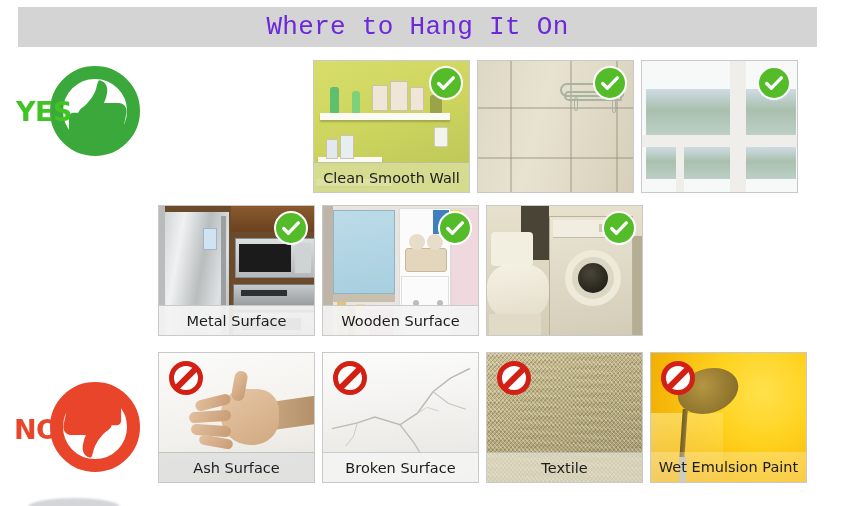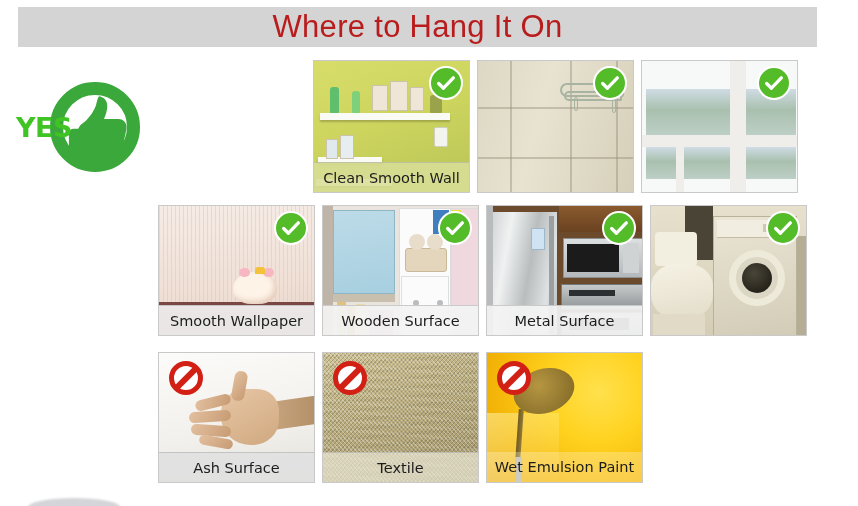--- a/index.html
+++ b/index.html
@@ -13,30 +13,30 @@
 
   
   .title-bar {
     position: absolute;
     left: 18px; top: 7px;
     width: 799px; height: 40px;
     background: #d4d4d4;
     display: flex; align-items: center; justify-content: center;
   }
   .title-text {
-    font-size: 31px;
-    color: #b91c1c;
+    font-size: 26px;
+    color: #6d28d9;
     letter-spacing: 0.3px;
     font-weight: 400;
-    font-family: Liberation Sans, sans-serif;
+    font-family: Liberation Mono, monospace;
   }
 
   
   .verdict { position: absolute; width: 150px; height: 110px; }
-  .verdict-yes { left: 2px; top: 72px; }
+  .verdict-yes { left: 2px; top: 56px; }
   .verdict-no  { left: 2px; top: 372px; }
 
   .ring {
     position: absolute;
     width: 90px; height: 90px;
     border-radius: 50%;
     left: 48px; top: 10px;
   }
   .ring-yes { border: 13px solid #3aa83a; }
   .ring-no  { border: 13px solid #e8452b; }
@@ -214,20 +214,30 @@
 
   <div class="verdict verdict-yes">
     <div class="ring ring-yes"></div>
     <svg class="thumb-svg" viewBox="0 0 100 100">
       <path d="M56 16 c7 2 9 9 7 16 -1 5 -3 9 -3 9 h16 c6 0 10 5 9 11 l-5 24 c-1 6 -6 10 -12 10 H42 c-6 0 -11 -4 -11 -10 V55 c0 -4 2 -7 5 -9 6 -4 12 -12 15 -20 2 -6 2 -11 5 -10 z" fill="#3aa83a"></path>
       <path d="M26 52 h10 v36 H26 a5 5 0 0 1 -5 -5 V57 a5 5 0 0 1 5 -5 z" fill="#3aa83a"></path>
     </svg>
     <div class="verdict-word word-yes">YES</div>
   </div>
 
+  <div class="verdict verdict-no">
+    <div class="ring ring-no"></div>
+    <svg class="thumb-svg" viewBox="0 0 100 100">
+      <g transform="translate(100,100) rotate(180)">
+        <path d="M56 16 c7 2 9 9 7 16 -1 5 -3 9 -3 9 h16 c6 0 10 5 9 11 l-5 24 c-1 6 -6 10 -12 10 H42 c-6 0 -11 -4 -11 -10 V55 c0 -4 2 -7 5 -9 6 -4 12 -12 15 -20 2 -6 2 -11 5 -10 z" fill="#e8452b"></path>
+        <path d="M26 52 h10 v36 H26 a5 5 0 0 1 -5 -5 V57 a5 5 0 0 1 5 -5 z" fill="#e8452b"></path>
+      </g>
+    </svg>
+    <div class="verdict-word word-no">NO</div>
+  </div>
 
   <div class="row row-1">
 
     <div class="tile">
       <div class="photo">
         <div class="sc sc-wall"></div>
         <div class="shelf" style="left:6px; top:52px; width:130px; height:7px;"></div>
         <div class="shelf" style="left:4px; top:96px; width:64px; height:6px;"></div>
         <div class="shelf" style="left:2px; top:118px; width:76px; height:7px;"></div>
         <div class="frame" style="left:58px; top:24px; width:16px; height:26px;"></div>
@@ -289,39 +299,45 @@
           <svg viewBox="0 0 24 24" fill="none">
               <path d="M4 12.5 l5.2 5.2 L20 6.4" stroke="#ffffff" stroke-width="3.6" stroke-linecap="round" stroke-linejoin="round"></path>
             </svg>
         </div>
       </div>
     </div>
   </div>
 
   <div class="row row-2">
 
-    <div class="tile">
-      <div class="photo">
-        <div class="sc sc-paper"></div>
-        <div class="paper-lines"></div>
-        <div class="ledge" style="left:0; top:96px; width:100%; height:10px;"></div>
-        <div class="ledge" style="left:0; top:106px; width:100%; height:26px; background:#6d3f3c;"></div>
-        <div class="pig" style="left:74px; top:66px; width:44px; height:32px;"></div>
-        <div class="pig-ear" style="left:80px; top:62px; width:11px; height:9px;"></div>
-        <div class="pig-ear" style="left:104px; top:62px; width:11px; height:9px;"></div>
-        <div style="position:absolute; left:96px; top:61px; width:10px; height:7px; background:#f3c23a; border-radius:3px 3px 0 0;"></div>
-      </div>
-      <div class="badge badge-tr">
-        <div class="check-badge">
-          <svg viewBox="0 0 24 24" fill="none">
-              <path d="M4 12.5 l5.2 5.2 L20 6.4" stroke="#ffffff" stroke-width="3.6" stroke-linecap="round" stroke-linejoin="round"></path>
-            </svg>
-        </div>
-      </div>
-      <div class="tile-label">Smooth Wallpaper</div>
+
+    <div class="tile">
+      <div class="photo">
+        <div class="sc sc-metal"></div>
+        <div class="fridge" style="left:4px; top:6px; width:66px; height:126px;"></div>
+        <div style="position:absolute; left:62px; top:10px; width:5px; height:118px; background:#9aa0a2;"></div>
+        <div style="position:absolute; left:44px; top:22px; width:14px; height:22px; background:#cfe3f2; border:1px solid #9fb7c9;"></div>
+        <div class="cab" style="left:72px; top:0; width:86px; height:26px;"></div>
+        <div class="micro" style="left:76px; top:32px; width:80px; height:40px;"></div>
+        <div class="micro-glass" style="left:80px; top:38px; width:52px; height:28px;"></div>
+        <div style="position:absolute; left:136px; top:37px; width:16px; height:30px; background:#cfd3d4;"></div>
+        <div class="oven" style="left:74px; top:78px; width:84px; height:26px;"></div>
+        <div class="oven" style="left:74px; top:106px; width:84px; height:26px;"></div>
+        <div style="position:absolute; left:82px; top:84px; width:46px; height:6px; background:#2d3032;"></div>
+        <div style="position:absolute; left:82px; top:112px; width:60px; height:12px; background:#3a3d3f;"></div>
+        <div style="position:absolute; left:0; top:0; width:6px; height:133px; background:#b9bcbd;"></div>
+      </div>
+      <div class="badge badge-tr">
+        <div class="check-badge">
+          <svg viewBox="0 0 24 24" fill="none">
+              <path d="M4 12.5 l5.2 5.2 L20 6.4" stroke="#ffffff" stroke-width="3.6" stroke-linecap="round" stroke-linejoin="round"></path>
+            </svg>
+        </div>
+      </div>
+      <div class="tile-label">Metal Surface</div>
     </div>
 
     <div class="tile">
       <div class="photo">
         <div class="sc sc-wood"></div>
         <div style="position:absolute; left:0; top:0; width:10px; height:133px; background:#bfb4a8;"></div>
         <div class="blue-door" style="left:10px; top:4px; width:62px; height:84px;"></div>
         <div class="white-unit" style="left:76px; top:2px; width:52px; height:130px;"></div>
         <div class="white-unit" style="left:128px; top:2px; width:28px; height:130px; background:#efd9de;"></div>
         <div style="position:absolute; left:110px; top:4px; width:16px; height:24px; background:#3f7fc0;"></div>
@@ -343,46 +359,20 @@
           <svg viewBox="0 0 24 24" fill="none">
               <path d="M4 12.5 l5.2 5.2 L20 6.4" stroke="#ffffff" stroke-width="3.6" stroke-linecap="round" stroke-linejoin="round"></path>
             </svg>
         </div>
       </div>
       <div class="tile-label">Wooden Surface</div>
     </div>
 
     <div class="tile">
       <div class="photo">
-        <div class="sc sc-metal"></div>
-        <div class="fridge" style="left:4px; top:6px; width:66px; height:126px;"></div>
-        <div style="position:absolute; left:62px; top:10px; width:5px; height:118px; background:#9aa0a2;"></div>
-        <div style="position:absolute; left:44px; top:22px; width:14px; height:22px; background:#cfe3f2; border:1px solid #9fb7c9;"></div>
-        <div class="cab" style="left:72px; top:0; width:86px; height:26px;"></div>
-        <div class="micro" style="left:76px; top:32px; width:80px; height:40px;"></div>
-        <div class="micro-glass" style="left:80px; top:38px; width:52px; height:28px;"></div>
-        <div style="position:absolute; left:136px; top:37px; width:16px; height:30px; background:#cfd3d4;"></div>
-        <div class="oven" style="left:74px; top:78px; width:84px; height:26px;"></div>
-        <div class="oven" style="left:74px; top:106px; width:84px; height:26px;"></div>
-        <div style="position:absolute; left:82px; top:84px; width:46px; height:6px; background:#2d3032;"></div>
-        <div style="position:absolute; left:82px; top:112px; width:60px; height:12px; background:#3a3d3f;"></div>
-        <div style="position:absolute; left:0; top:0; width:6px; height:133px; background:#b9bcbd;"></div>
-      </div>
-      <div class="badge badge-tr">
-        <div class="check-badge">
-          <svg viewBox="0 0 24 24" fill="none">
-              <path d="M4 12.5 l5.2 5.2 L20 6.4" stroke="#ffffff" stroke-width="3.6" stroke-linecap="round" stroke-linejoin="round"></path>
-            </svg>
-        </div>
-      </div>
-      <div class="tile-label">Metal Surface</div>
-    </div>
-
-    <div class="tile">
-      <div class="photo">
         <div class="sc sc-plastic"></div>
         <div style="position:absolute; left:34px; top:0; width:28px; height:54px; background:#4a4436;"></div>
         <div class="cistern" style="left:4px; top:26px; width:42px; height:34px;"></div>
         <div class="toilet" style="left:0px; top:58px; width:62px; height:56px;"></div>
         <div style="position:absolute; left:2px; top:108px; width:52px; height:24px; background:#e0dac7;"></div>
         <div class="washer" style="left:62px; top:10px; width:84px; height:122px;"></div>
         <div style="position:absolute; left:66px; top:14px; width:76px; height:18px; background:#f1ede0; border-bottom:1px solid #c3bda6;"></div>
         <div style="position:absolute; left:112px; top:18px; width:26px; height:8px; background:#cfc9b4;"></div>
         <div class="porthole" style="left:78px; top:44px; width:56px; height:56px;">
           <div class="porthole-in"></div>
@@ -415,32 +405,51 @@
       </div>
       <div class="badge badge-tl">
         <div class="ban-badge">
             <div class="ban-ring"></div>
             <div class="ban-slash"></div>
           </div>
       </div>
       <div class="tile-label tint-gray">Ash Surface</div>
     </div>
 
-
-    <div class="tile">
-      <div class="photo">
-        <div class="sc sc-textile"></div>
-        <div class="weave"></div>
+    <div class="tile">
+      <div class="photo">
+        <div class="sc sc-broken"></div>
+        <svg viewBox="0 0 157 133" style="position:absolute; inset:0; width:100%; height:100%;">
+          <path d="M8 78 L34 72 L52 66 L78 74 L96 62 L112 40 L130 26 L150 16" fill="none" stroke="#bdbab2" stroke-width="1.5"></path>
+          <path d="M78 74 L92 92 L104 112 L110 132" fill="none" stroke="#c2bfb7" stroke-width="1.4"></path>
+          <path d="M112 40 L128 52 L146 58" fill="none" stroke="#c8c5bd" stroke-width="1.1"></path>
+          <path d="M34 72 L30 86 L22 96" fill="none" stroke="#cbc8c0" stroke-width="1"></path>
+          <path d="M96 62 L106 56 L118 60" fill="none" stroke="#cdcac2" stroke-width="0.9"></path>
+        </svg>
       </div>
       <div class="badge badge-tl">
         <div class="ban-badge">
             <div class="ban-ring"></div>
             <div class="ban-slash"></div>
           </div>
       </div>
+      <div class="tile-label">Broken Surface</div>
+    </div>
+
+    <div class="tile">
+      <div class="photo">
+        <div class="sc sc-textile"></div>
+        <div class="weave"></div>
+      </div>
+      <div class="badge badge-tl">
+        <div class="ban-badge">
+            <div class="ban-ring"></div>
+            <div class="ban-slash"></div>
+          </div>
+      </div>
       <div class="tile-label tint-sheer">Textile</div>
     </div>
 
     <div class="tile">
       <div class="photo">
         <div class="sc sc-paint"></div>
         <div style="position:absolute; left:0; top:60px; width:72px; height:73px; background:linear-gradient(140deg,rgba(255,245,170,.55),rgba(255,210,40,0));"></div>
         <div class="roller-head" style="left:26px; top:16px; width:62px; height:44px;"></div>
         <div class="roller-stem" style="left:30px; top:56px; width:5px; height:52px; transform:rotate(4deg);"></div>
         <div style="position:absolute; left:28px; top:104px; width:7px; height:29px; background:#b9b9b4;"></div>

